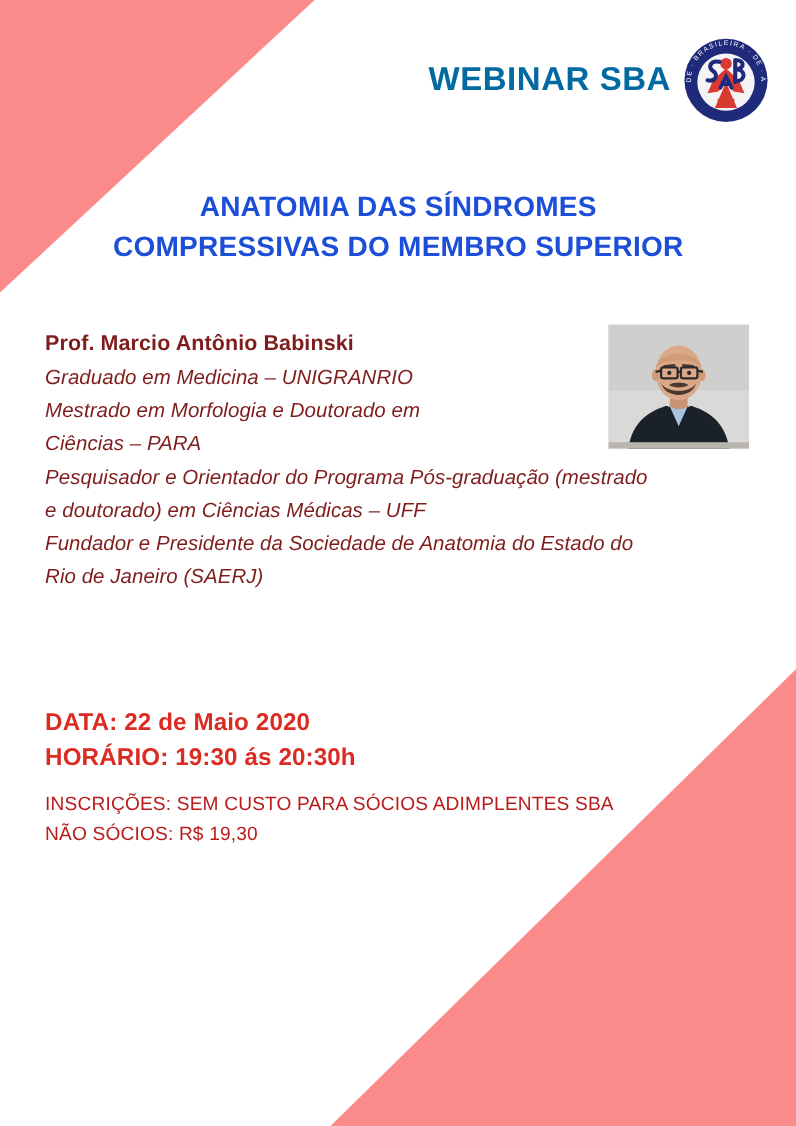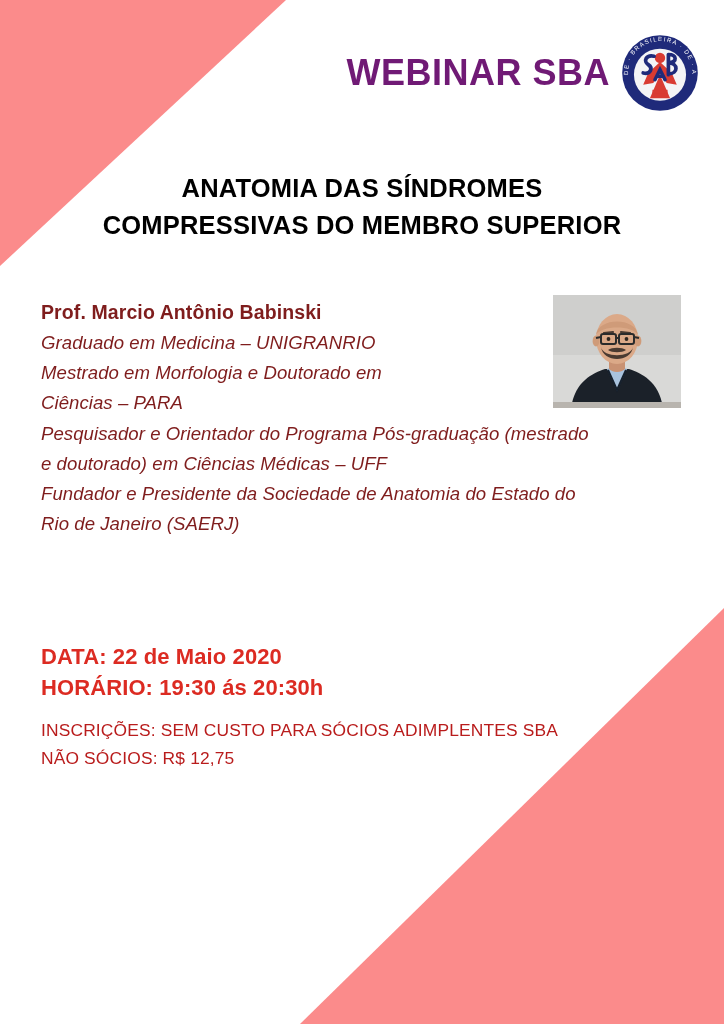--- a/index.html
+++ b/index.html
@@ -36,42 +36,42 @@
     top: 30px;
     width: 724px;
     height: 86px;
     display: flex;
     align-items: center;
     justify-content: flex-end;
     padding-right: 22px;
     box-sizing: border-box;
   }
   .webinar-title {
-    font-size: 36px;
+    font-size: 30px;
     font-weight: bold;
     letter-spacing: 0.5px;
-    color: #701a75;
+    color: #0369a1;
     white-space: nowrap;
     line-height: 1;
     margin-right: 8px;
   }
   .sba-logo {
     width: 84px;
     height: 84px;
     flex: 0 0 84px;
   }
 
   
   .main-title {
     position: absolute;
     left: 0;
     top: 170px;
     width: 724px;
     text-align: center;
-    color: #000000;
+    color: #1d4ed8;
     font-size: 25.5px;
     font-weight: bold;
     letter-spacing: 0.2px;
     line-height: 1.45;
   }
   .main-title .tl { display: block; }
 
   
   .speaker-block {
     position: absolute;
@@ -239,17 +239,17 @@
     <div class="bio-line">Rio de Janeiro (SAERJ)</div>
   </div>
 
   <div class="datetime">
     <div>DATA: 22 de Maio 2020</div>
     <div>HORÁRIO: 19:30 ás 20:30h</div>
   </div>
 
   <div class="inscriptions">
     <div>INSCRIÇÕES: SEM CUSTO PARA SÓCIOS ADIMPLENTES SBA</div>
-    <div>NÃO SÓCIOS: R$ 12,75</div>
+    <div>NÃO SÓCIOS: R$ 19,30</div>
   </div>
 
 
 </div>
 
 </body></html>

